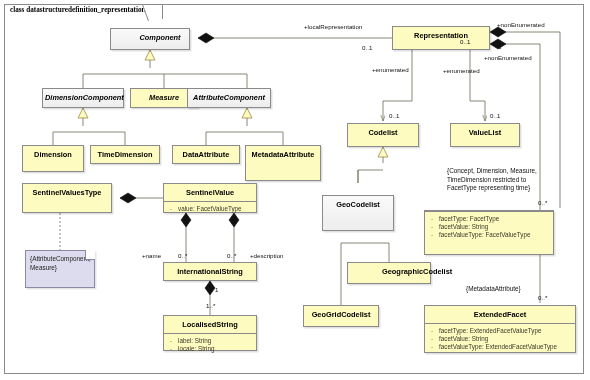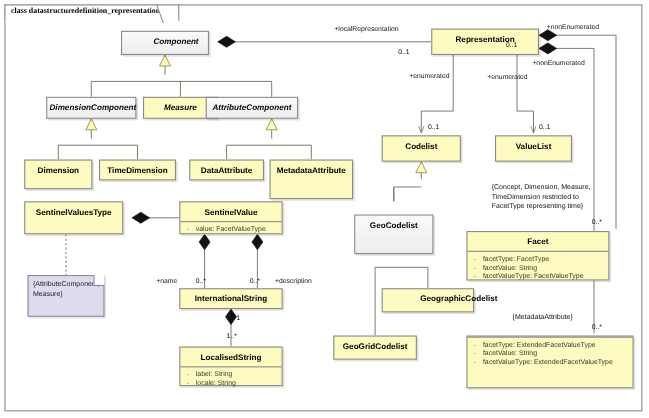--- a/index.html
+++ b/index.html
@@ -165,28 +165,28 @@
       <div class="cls white" style="left: 322px; top: 195px; width: 72px; height: 36px;">
         <div class="title">GeoCodelist</div>
       </div>
       <div class="cls" style="left: 347px; top: 262px; width: 84px; height: 22px; padding-left: 32px;">
         <div class="title">GeographicCodelist</div>
       </div>
       <div class="cls" style="left: 303px; top: 305px; width: 76px; height: 22px;">
         <div class="title">GeoGridCodelist</div>
       </div>
       <div class="cls" style="left: 424px; top: 210px; width: 130px; height: 45px;">
-        <div class="title">Facet</div>
         <div class="attrs divider">
           <div class="attr">facetType: FacetType</div>
           <div class="attr">facetValue: String</div>
           <div class="attr">facetValueType: FacetValueType</div>
         </div>
       </div>
       <div class="cls" style="left: 424px; top: 305px; width: 152px; height: 48px;">
+        <div class="title">ExtendedFacet</div>
         <div class="attrs divider">
           <div class="attr">facetType: ExtendedFacetValueType</div>
           <div class="attr">facetValue: String</div>
           <div class="attr">facetValueType: ExtendedFacetValueType</div>
         </div>
       </div>
     </div>
 
   <div id="notes">
       <div class="note" style="left: 25px; top: 250px; width: 70px; height: 38px;"><div class="fold"></div><span>{AttributeComponent, Measure}</span></div>

